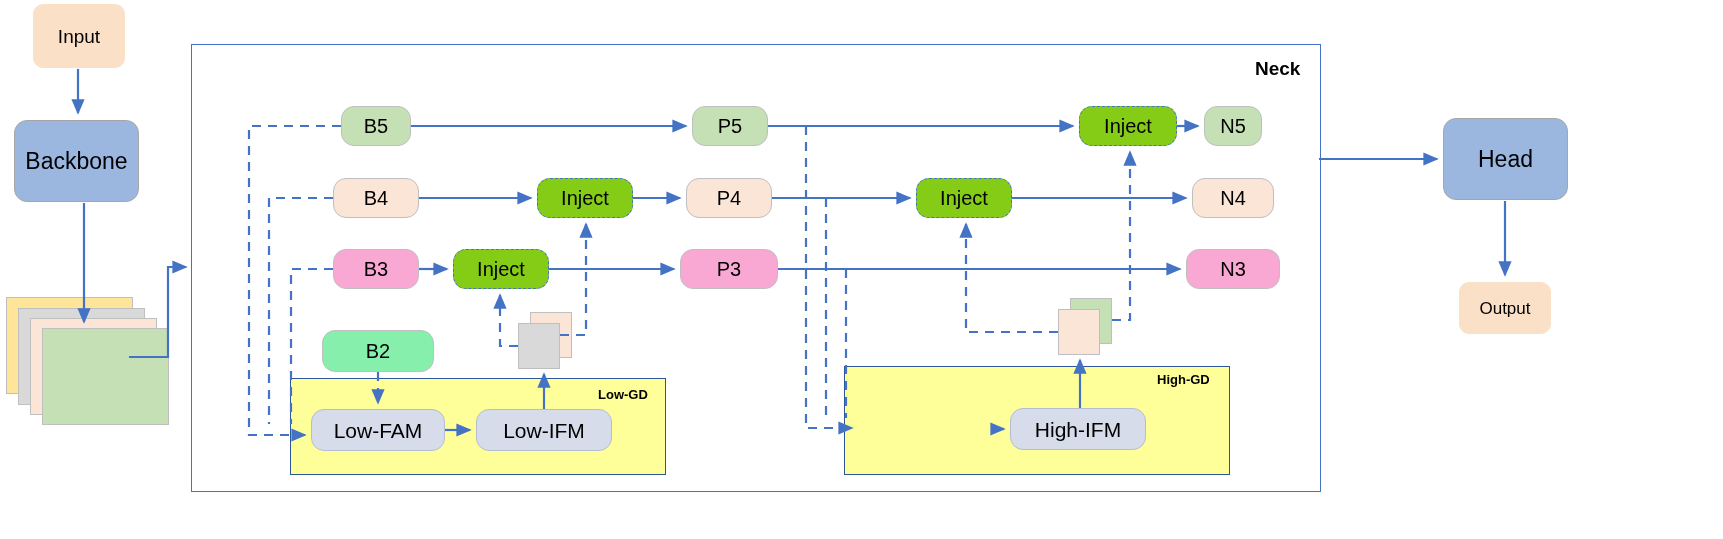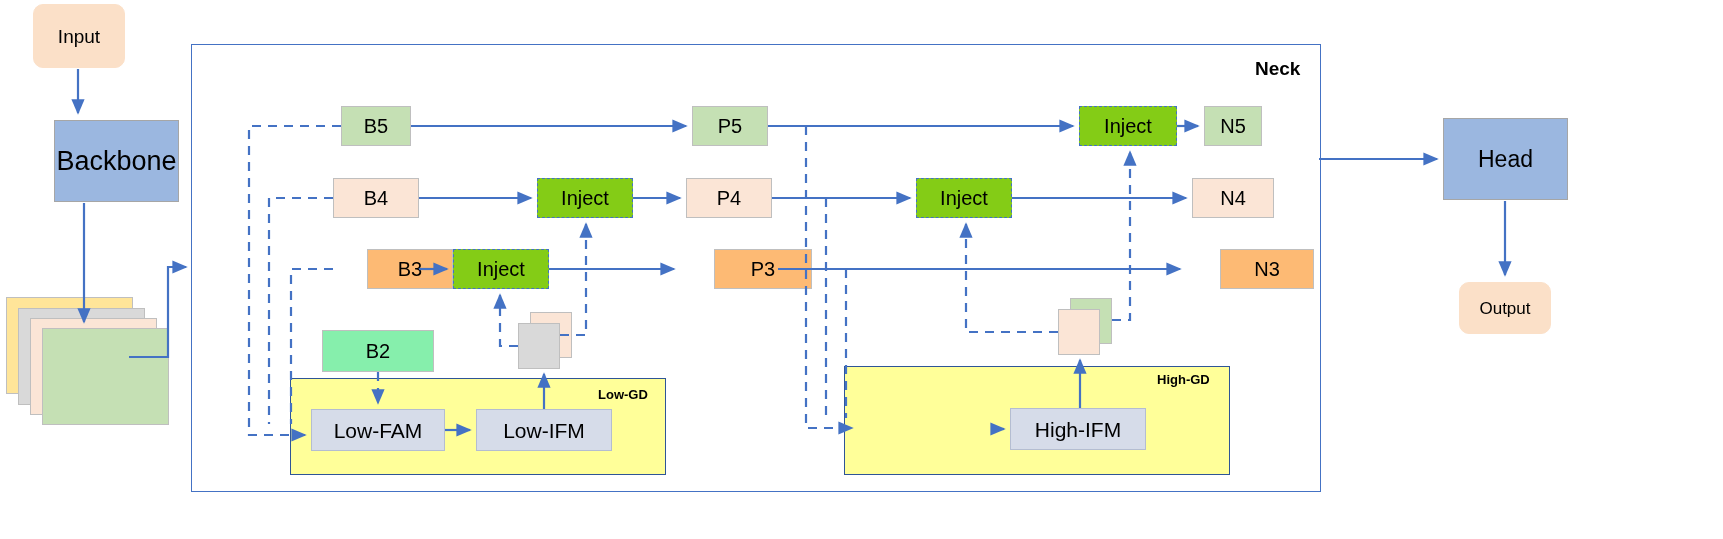--- a/index.html
+++ b/index.html
@@ -2,28 +2,28 @@
 <html><head>
 <meta charset="utf-8">
 <style>
   html,body{margin:0;padding:0;background:#fff;}
   body{width:1723px;height:539px;position:relative;
        font-family:"Liberation Sans","DejaVu Sans",sans-serif;
        -webkit-font-smoothing:antialiased;}
   #stage{position:absolute;left:0;top:0;width:1723px;height:539px;overflow:hidden;}
 
   .node{position:absolute;box-sizing:border-box;display:flex;align-items:center;
-        justify-content:center;color:#000;line-height:1;}
+        justify-content:center;color:#000;line-height:1;border-radius:13px;}
   .lbl{position:absolute;color:#000;white-space:nowrap;}
 
   
   .rect{border:1px solid #bfbfbf;font-size:20px;}
   .green{background:#c5e0b4;}
   .peach{background:#fbe5d6;}
-  .gray{background:#fdba74;margin-left:34px;}
+  .gray{background:#f9a8d4;}
   .yellowbox{background:#86efac;}
   .blueblk{background:#9bb7e0;border:1px solid #a6a6a6;}
   .roundpeach{background:#fbe0c8;border:1px solid #fbe0c8;border-radius:10px;}
   .lavender{background:#d6dce9;border:1px solid #b4bdd1;font-size:21px;}
 
   
   .inject{background:#84cc16;border:1.5px dashed #4472c4;font-size:20px;}
 
   
   .neck{position:absolute;border:1.5px solid #4472c4;background:transparent;}
@@ -38,21 +38,21 @@
   
   .sheet{position:absolute;box-sizing:border-box;border:1px solid #bfbfbf;}
 </style>
 </head>
 <body>
 
 <div id="stage">
 
   <div class="node roundpeach" style="left:33px;top:4px;width:92px;height:64px;font-size:19px;">Input</div>
 
-  <div class="node blueblk" style="left:14px;top:120px;width:125px;height:82px;font-size:27px;margin-left:40px;">Backbone</div>
+  <div class="node blueblk" style="left:14px;top:120px;width:125px;height:82px;font-size:23px;">Backbone</div>
 
   <div>
     <div class="sheet" style="left:6px;top:297px;width:127px;height:97px;background:#ffe599;"></div>
     <div class="sheet" style="left:18px;top:308px;width:127px;height:97px;background:#d9d9d9;"></div>
     <div class="sheet" style="left:30px;top:318px;width:127px;height:97px;background:#fbe5d6;"></div>
     <div class="sheet" style="left:42px;top:328px;width:127px;height:97px;background:#c5e0b4;"></div>
   </div>
 
   <div class="node blueblk" style="left:1443px;top:118px;width:125px;height:82px;font-size:23px;">Head</div>
 

